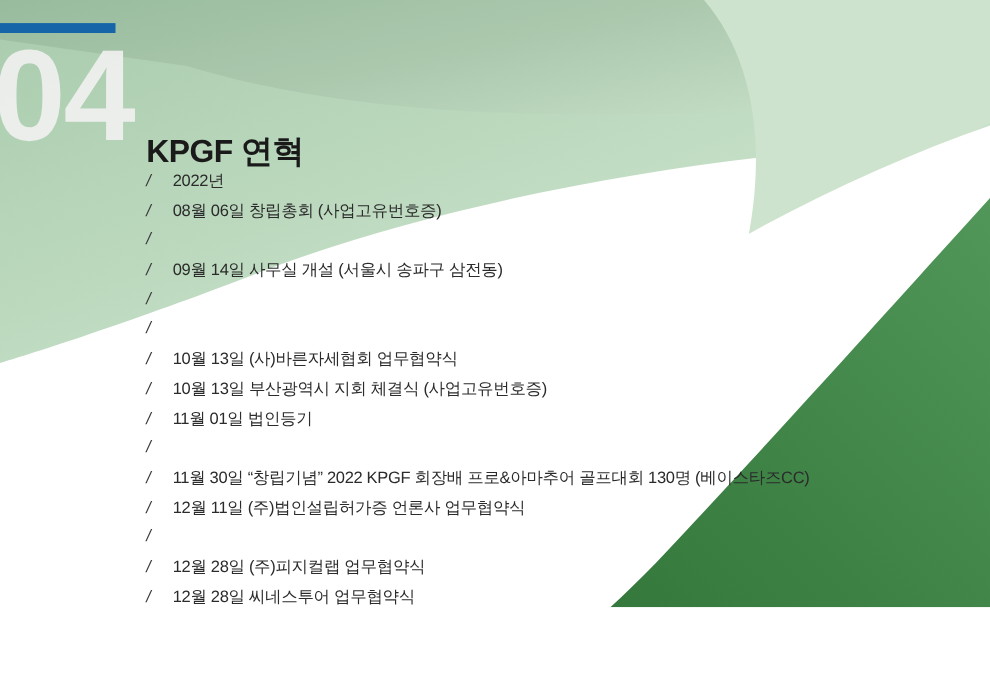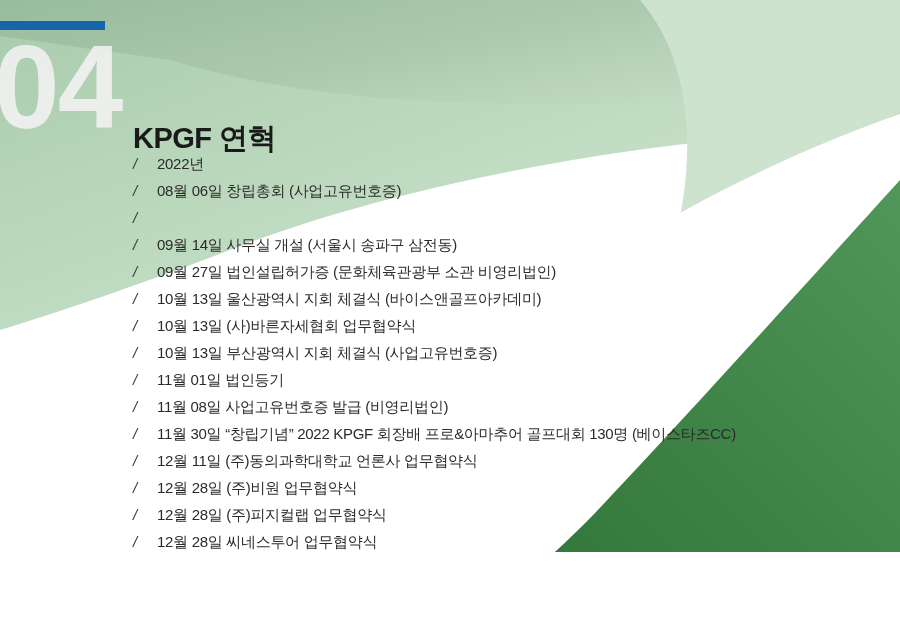--- a/index.html
+++ b/index.html
@@ -147,53 +147,49 @@
     </li>
     <li>
       <span class="slash-marker">/</span>
     </li>
     <li>
       <span class="slash-marker">/</span>
       <span class="entry-text">09월 14일 사무실 개설 (서울시 송파구 삼전동)</span>
     </li>
     <li>
       <span class="slash-marker">/</span>
-      <span class="entry-text">09월 27일 법인설립허가증 (문화체육관광부 소관 비영리법인)</span>
     </li>
     <li>
       <span class="slash-marker">/</span>
-      <span class="entry-text">10월 13일 울산광역시 지회 체결식 (바이스앤골프아카데미)</span>
     </li>
     <li>
       <span class="slash-marker">/</span>
       <span class="entry-text">10월 13일 (사)바른자세협회 업무협약식</span>
     </li>
     <li>
       <span class="slash-marker">/</span>
       <span class="entry-text">10월 13일 부산광역시 지회 체결식 (사업고유번호증)</span>
     </li>
     <li>
       <span class="slash-marker">/</span>
       <span class="entry-text">11월 01일 법인등기</span>
     </li>
     <li>
       <span class="slash-marker">/</span>
-      <span class="entry-text">11월 08일 사업고유번호증 발급 (비영리법인)</span>
     </li>
     <li>
       <span class="slash-marker">/</span>
       <span class="entry-text">11월 30일 “창립기념” 2022 KPGF 회장배 프로&amp;아마추어 골프대회 130명 (베이스타즈CC)</span>
     </li>
     <li>
       <span class="slash-marker">/</span>
-      <span class="entry-text">12월 11일 (주)동의과학대학교 언론사 업무협약식</span>
+      <span class="entry-text">12월 11일 (주)법인설립허가증 언론사 업무협약식</span>
     </li>
     <li>
       <span class="slash-marker">/</span>
-      <span class="entry-text">12월 28일 (주)비원 업무협약식</span>
     </li>
     <li>
       <span class="slash-marker">/</span>
       <span class="entry-text">12월 28일 (주)피지컬랩 업무협약식</span>
     </li>
     <li>
       <span class="slash-marker">/</span>
       <span class="entry-text">12월 28일 씨네스투어 업무협약식</span>
     </li>
   </ul>

